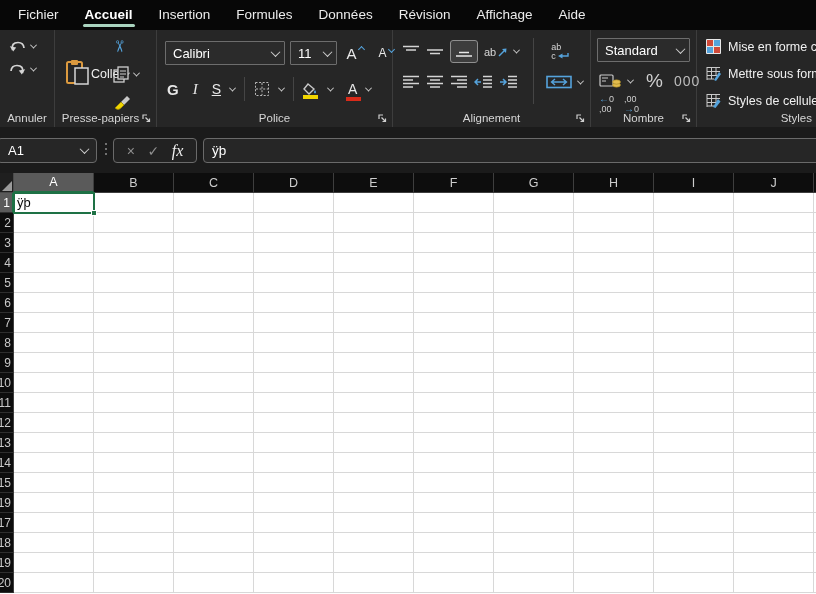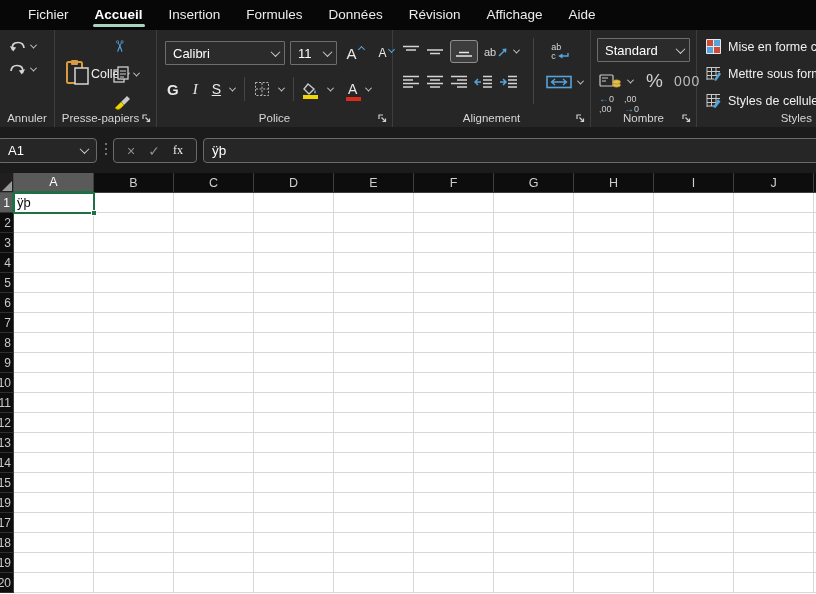--- a/index.html
+++ b/index.html
@@ -4,21 +4,21 @@
 <style>
   * { box-sizing: border-box; margin: 0; padding: 0; }
   html,body { background:#000; }
   .app {
     position:relative; width:816px; height:594px; overflow:hidden;
     background:#262626; font-family:"Liberation Sans",sans-serif; color:#e6e6e6;
     -webkit-font-smoothing:antialiased;
   }
   
   .menubar { position:absolute; top:0; left:0; right:0; height:30px; background:#070707; display:flex; align-items:stretch; }
-  .tabs { display:flex; padding-left:15px; }
+  .tabs { display:flex; padding-left:5px; }
   .tab { padding:0 13px; font-size:13.5px; line-height:29px; color:#ececec; position:relative; cursor:default; white-space:nowrap; }
   .tab.active { font-weight:bold; color:#fff; }
   .tab.active::after { content:""; position:absolute; left:11px; right:11px; bottom:3px; height:3px; border-radius:2px; background:var(--tab-underline); }
   
   .ribbon { position:absolute; top:30px; left:0; width:816px; height:97px; background:#262626; display:flex; }
   .group { position:relative; height:97px; border-right:1px solid #3d3d3d; flex:none; }
   .group-label { position:absolute; bottom:1px; left:0; right:0; height:15px; font-size:11.5px; color:#d6d6d6; text-align:center; line-height:15px; white-space:nowrap; }
   .group-label.right { text-align:right; padding-right:4px; }
   .launcher { position:absolute; right:4px; bottom:3px; width:11px; height:11px; color:#cfcfcf; }
   .chev { width:7px; height:7px; border-right:1.4px solid #cfcfcf; border-bottom:1.4px solid #cfcfcf; transform:rotate(45deg) translate(-1px,-1px); display:inline-block; flex:none; }
@@ -69,21 +69,21 @@
   
   .g-styles { width:119px; border-right:none; }
   .style-item { position:absolute; left:9px; display:flex; align-items:center; gap:7px; font-size:12.5px; color:#f0f0f0; white-space:nowrap; }
   
   .fbar { position:absolute; top:127px; left:0; width:816px; height:46px; background:#1b1b1b; }
   .namebox { position:absolute; left:-3px; top:11px; width:100px; height:25px; background:#262626; border:1px solid #6a6a6a; border-radius:4px; display:flex; align-items:center; padding:0 8px 0 10px; font-size:13px; color:#fff; }
   .namebox .chev { margin-left:auto; }
   .fdots { position:absolute; left:105px; top:16px; width:2px; height:2px; background:#8f8f8f; border-radius:50%; box-shadow:0 5px 0 #8f8f8f, 0 10px 0 #8f8f8f; }
   .fxbox { position:absolute; left:113px; top:11px; width:84px; height:25px; border:1px solid #6a6a6a; border-radius:4px; background:#222; display:flex; align-items:center; justify-content:space-evenly; }
   .fx-cancel, .fx-enter { color:#909090; font-size:14px; }
-  .fx-label { color:#f0f0f0; font-family:"Liberation Serif",serif; font-size:12px; }
+  .fx-label { color:#f0f0f0; font-family:"Liberation Serif",serif; font-style:italic; font-size:16px; }
   .finput { position:absolute; left:203px; top:11px; width:616px; height:25px; background:#262626; border:1px solid #6a6a6a; border-radius:4px 0 0 4px; display:flex; align-items:center; padding:0 8px; font-size:13.5px; color:#fff; }
   
   .grid { position:absolute; top:173px; left:0; width:816px; height:421px; background:#fff; }
   .col-headers { display:flex; height:20px; background:#0d0d0d; }
   .corner { width:14px; height:20px; background:#1f1f1f; border-right:1px solid #4a4a4a; border-bottom:1px solid #4a4a4a; position:relative; flex:none; }
   .corner::after { content:""; position:absolute; right:1px; bottom:1px; border-left:10px solid transparent; border-bottom:10px solid #9a9a9a; }
   .col-h { width:80px; height:20px; line-height:20px; text-align:center; color:#cdcdcd; font-size:12.5px; background:#0d0d0d; border-right:1px solid #3e3e3e; border-bottom:1px solid #3e3e3e; flex:none; }
   .col-h.selected { background:#5a5a5a; color:#fff; border-bottom:2px solid var(--accent-green); line-height:18px; }
   .col-h.stub { width:2px; border-right:none; }
   .row { display:flex; height:20px; }

